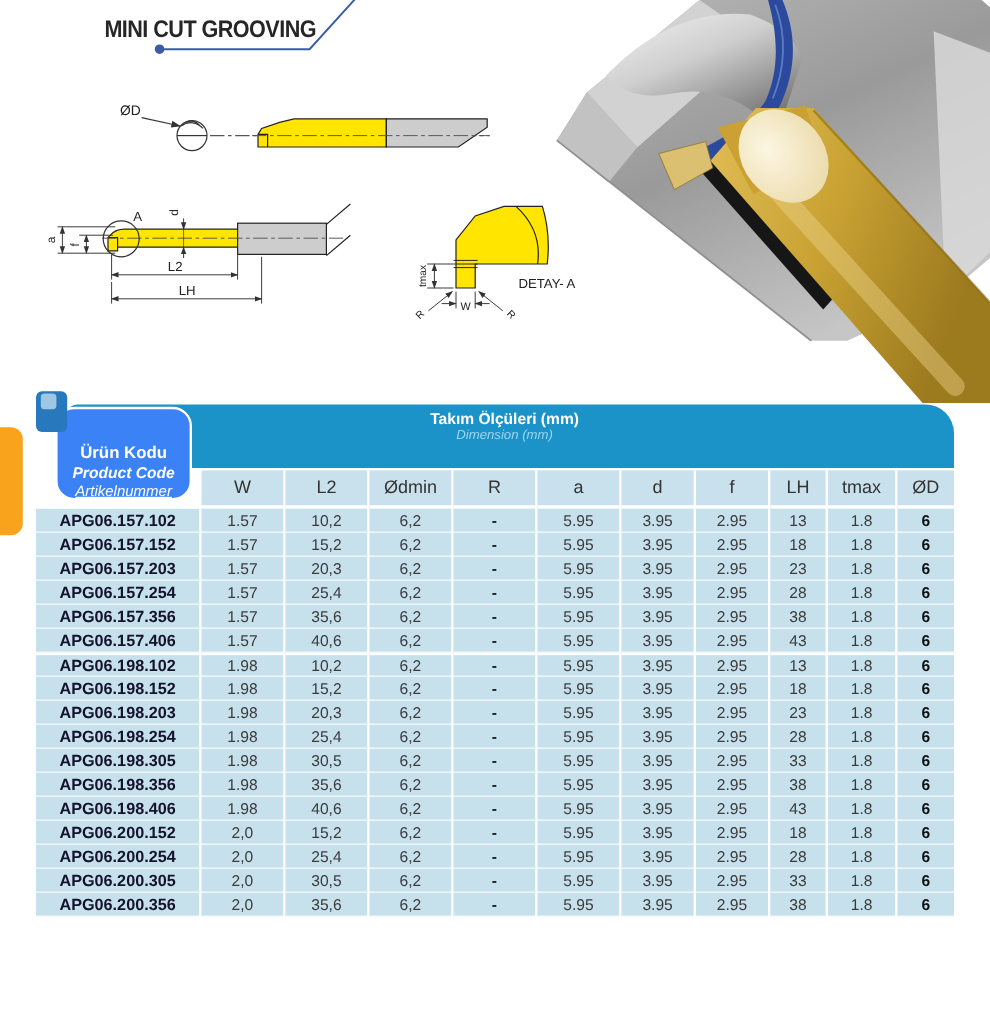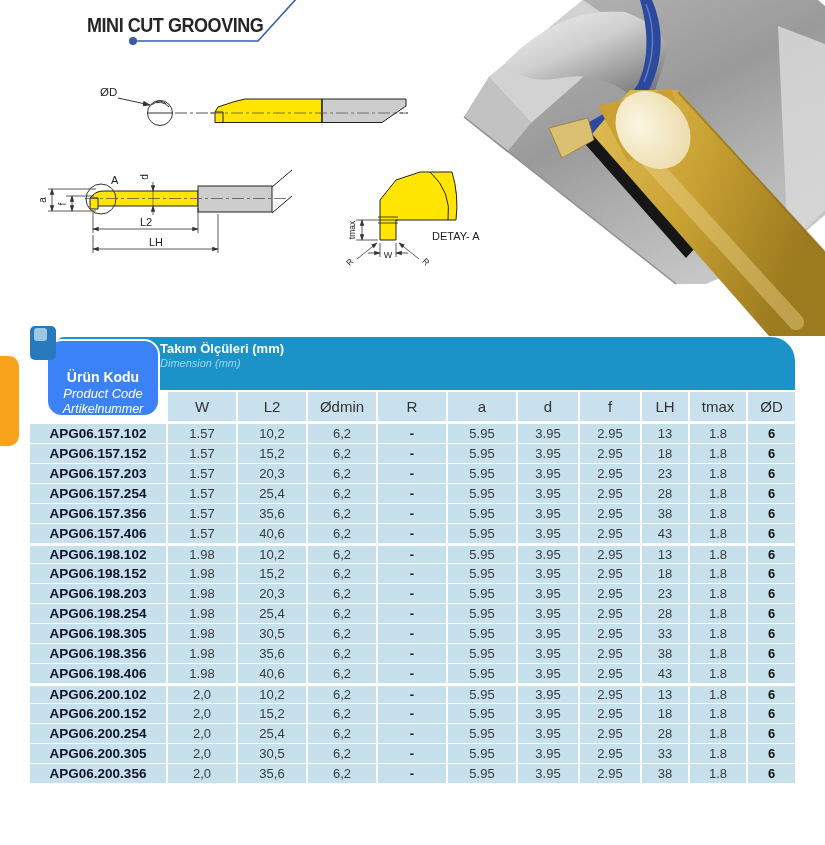--- a/index.html
+++ b/index.html
@@ -6,29 +6,29 @@
   .stage{position:relative;width:825px;height:845px;overflow:hidden;background:#fff;
          font-family:"Liberation Sans", sans-serif;}
   
   .page-title{position:absolute;left:87px;top:14px;font-size:20px;font-weight:bold;
     color:#262626;letter-spacing:-0.5px;transform:scaleX(.9);transform-origin:left center;white-space:nowrap;}
   
   .top-svg{position:absolute;left:0;top:0;}
   
   .band{position:absolute;left:56px;top:337px;width:739px;height:53px;background:#1b93c8;
     border-radius:8px 24px 0 0;z-index:1;}
-  .band-text{position:absolute;left:104px;top:4px;width:521px;text-align:left;color:#fff;}
+  .band-text{position:absolute;left:104px;top:4px;width:521px;text-align:center;color:#fff;}
   .band-l1{font-size:13px;font-weight:bold;line-height:16px;}
   .band-l2{font-size:11px;font-style:italic;color:#9ed4ee;line-height:13px;}
   .band-l3{font-size:11px;font-style:italic;font-weight:bold;line-height:13px;}
   .teal-box{position:absolute;left:46px;top:339px;width:114px;height:78px;background:#3b82f6;
     border:2px solid #fff;border-radius:16px;z-index:3;color:#fff;text-align:center;padding-top:28px;box-sizing:border-box;}
   .teal-l1{font-size:14px;font-weight:bold;line-height:17px;}
-  .teal-l2{font-size:13px;font-weight:normal;font-style:italic;line-height:16px;}
-  .teal-l3{font-size:12.5px;font-style:italic;line-height:15px;}
+  .teal-l2{font-size:13px;font-weight:bold;font-style:italic;line-height:16px;}
+  .teal-l3{font-size:12.5px;font-style:italic;line-height:15px;text-decoration:underline;}
   .clip{position:absolute;left:30px;top:326px;width:26px;height:34px;background:#2878bd;border-radius:5px;z-index:4;}
   .clip-notch{position:absolute;left:4px;top:2px;width:13px;height:13px;background:#9ec7e4;border-radius:3px;}
   .side-tab{position:absolute;left:0;top:356px;width:19px;height:90px;background:#f9a21b;border-radius:0 10px 10px 0;z-index:2;}
   table.spec{position:absolute;left:30px;top:392px;width:765px;border-collapse:separate;border-spacing:0;
     table-layout:fixed;z-index:2;}
   table.spec th{height:29px;background:#c9e1ec;border-right:2px solid #fff;border-bottom:3px solid #fff;
     font-size:15px;font-weight:normal;color:#333;padding:0;}
   table.spec th.codehead{background:#fff;}
   table.spec td{height:20px;background:#c6e0ec;border-right:2px solid #fff;border-bottom:1px solid #fff;
     font-size:13px;color:#3b3b3b;text-align:center;padding:0;box-sizing:border-box;white-space:nowrap;}
@@ -405,33 +405,20 @@
           <td>40,6</td>
           <td>6,2</td>
           <td class="rdash">-</td>
           <td>5.95</td>
           <td>3.95</td>
           <td>2.95</td>
           <td>43</td>
           <td>1.8</td>
           <td class="od">6</td>
         </tr>
-        <tr class="group-sep">
-          <td class="code">APG06.200.102</td>
-          <td>2,0</td>
-          <td>10,2</td>
-          <td>6,2</td>
-          <td class="rdash">-</td>
-          <td>5.95</td>
-          <td>3.95</td>
-          <td>2.95</td>
-          <td>13</td>
-          <td>1.8</td>
-          <td class="od">6</td>
-        </tr>
         <tr>
           <td class="code">APG06.200.152</td>
           <td>2,0</td>
           <td>15,2</td>
           <td>6,2</td>
           <td class="rdash">-</td>
           <td>5.95</td>
           <td>3.95</td>
           <td>2.95</td>
           <td>18</td>

